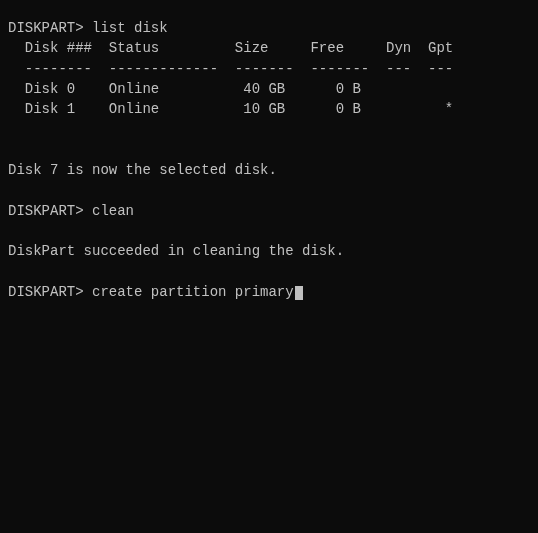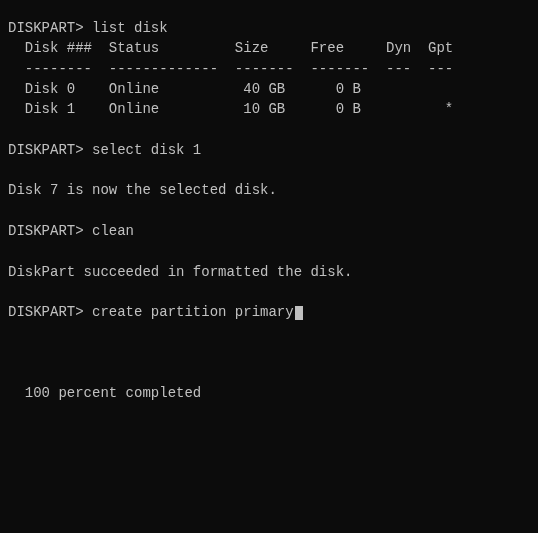--- a/index.html
+++ b/index.html
@@ -41,30 +41,28 @@
 </head>
 <body>
 
 <div class="terminal">
   <div class="line">DISKPART&gt; list disk</div>
   <div class="line">  Disk ###  Status         Size     Free     Dyn  Gpt</div>
   <div class="line">  --------  -------------  -------  -------  ---  ---</div>
   <div class="line">  Disk 0    Online          40 GB      0 B</div>
   <div class="line">  Disk 1    Online          10 GB      0 B          *</div>
   <div class="line">&nbsp;</div>
-  <div class="line">DISKPART&gt; select disk 1</div>
   <div class="line">&nbsp;</div>
   <div class="line">Disk 7 is now the selected disk.</div>
   <div class="line">&nbsp;</div>
   <div class="line">DISKPART&gt; clean</div>
   <div class="line">&nbsp;</div>
-  <div class="line">DiskPart succeeded in formatted the disk.</div>
+  <div class="line">DiskPart succeeded in cleaning the disk.</div>
   <div class="line">&nbsp;</div>
   <div class="line">DISKPART&gt; create partition primary<span class="cursor"></span></div>
   <div class="line">&nbsp;</div>
   <div class="line">&nbsp;</div>
   <div class="line">&nbsp;</div>
-  <div class="line">  100 percent completed</div>
   <div class="line">&nbsp;</div>
   <div class="line">&nbsp;</div>
   <div class="line">&nbsp;</div>
 
 </div>
 
 </body></html>

